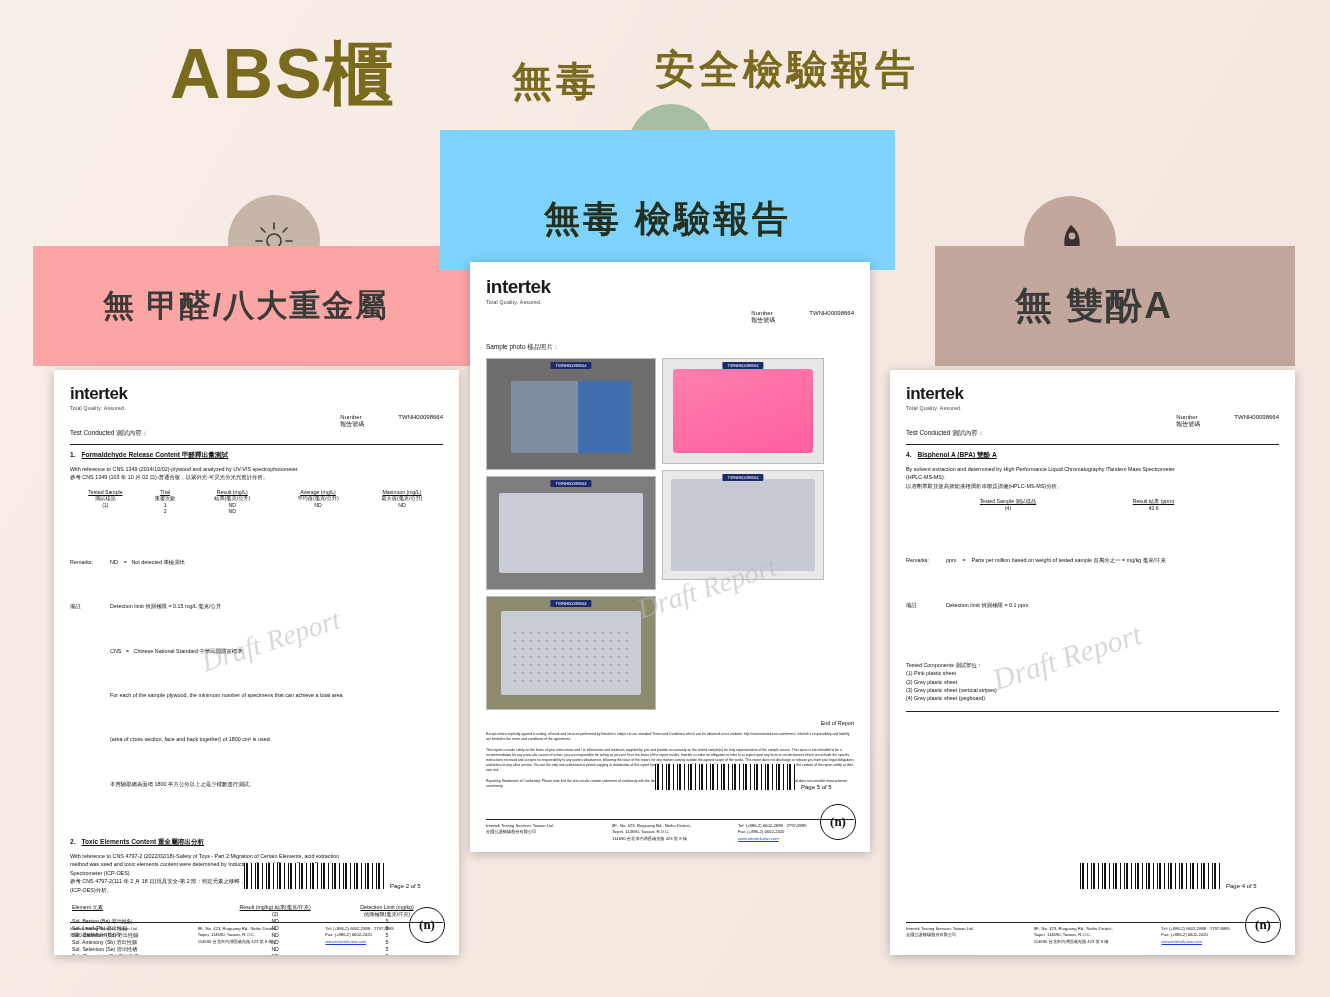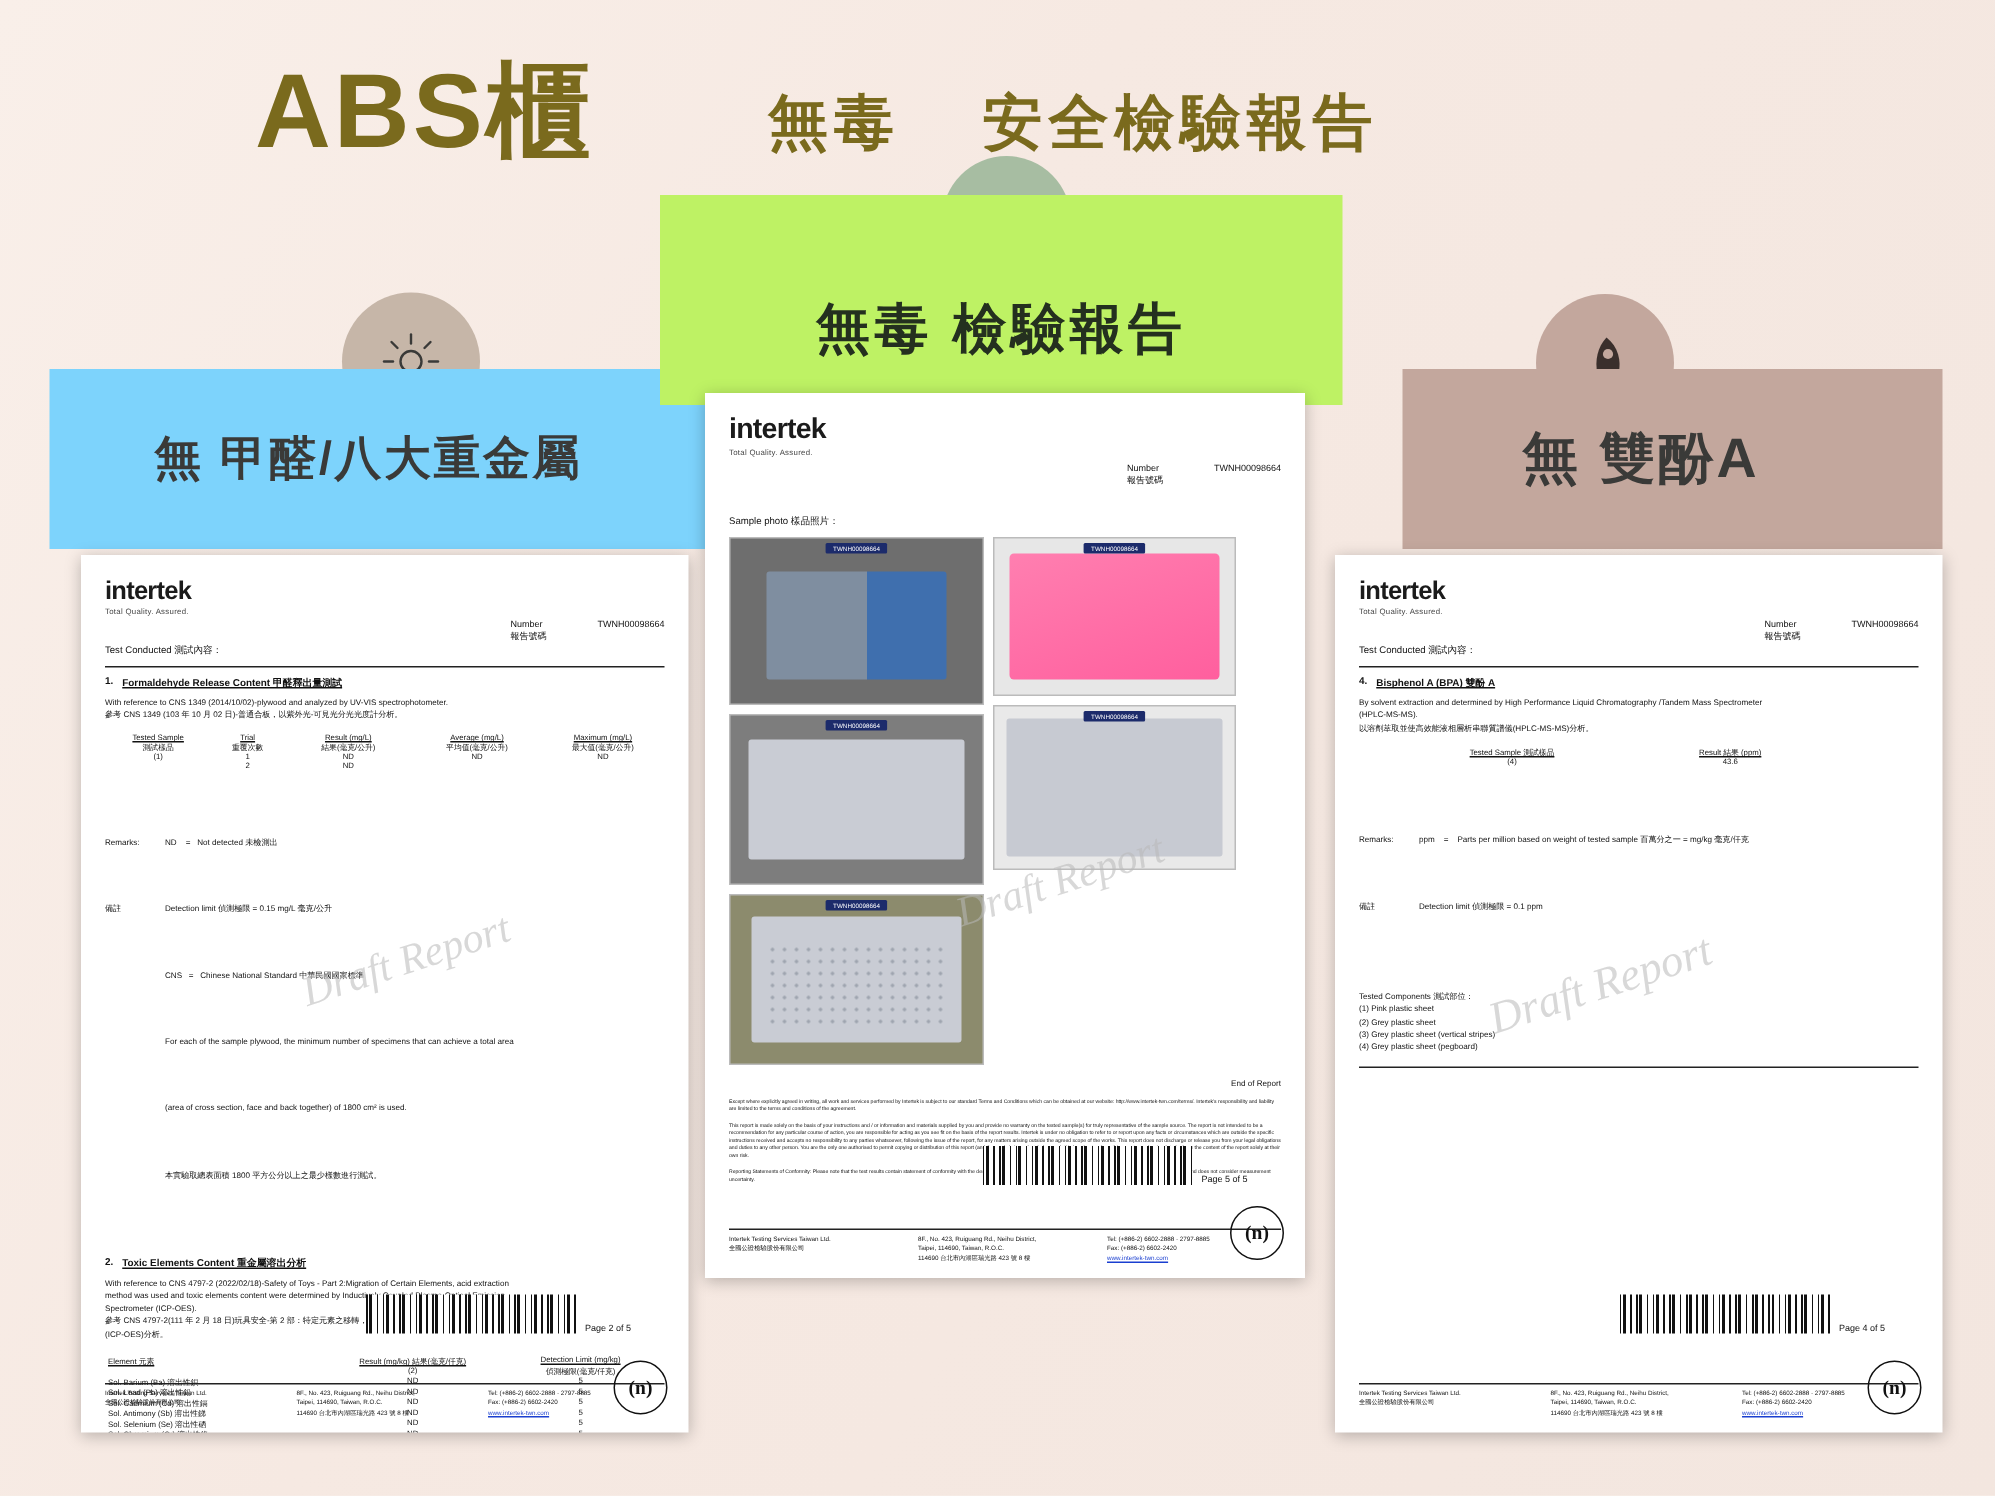--- a/index.html
+++ b/index.html
@@ -25,48 +25,48 @@
     position:absolute;left:170px;top:10px;
     font-size:70px;font-weight:bold;color:#7a6a1d;
     letter-spacing:2px;
     font-family:"Liberation Sans", sans-serif;
   }
   .h-sub1{
     position:absolute;left:512px;top:36px;
     font-size:40px;font-weight:bold;color:#7a6a1d;letter-spacing:4px;
   }
   .h-sub2{
-    position:absolute;left:655px;top:36px;
+    position:absolute;left:655px;top:24px;
     font-size:40px;font-weight:bold;color:#7a6a1d;letter-spacing:4px;font-family:Liberation Serif, serif;
   }
 
   
   .banner{
     position:absolute;
     display:flex;align-items:center;
   }
   .banner-left{
     left:33px;top:246px;width:590px;height:120px;
-    background:#7dd3fc;
+    background:#fca5a5;
   }
   .banner-left .btext{
     font-size:31px;color:#3a3a38;font-weight:bold;letter-spacing:2px;
     margin-left:70px;
   }
   .banner-right{
     left:935px;top:246px;width:360px;height:120px;
     background:#c3a79d;
   }
   .banner-right .btext{
     font-size:37px;color:#3a3a38;font-weight:bold;letter-spacing:2px;
     margin-left:80px;
   }
   .banner-center{
     left:440px;top:130px;width:455px;height:140px;
-    background:#bef264;
+    background:#7dd3fc;
     justify-content:center;
   }
   .banner-center .btext{
     font-size:36px;color:#24301f;font-weight:bold;letter-spacing:3px;
     margin-top:38px;
   }
 
   
   .badge{
     position:absolute;border-radius:50%;

